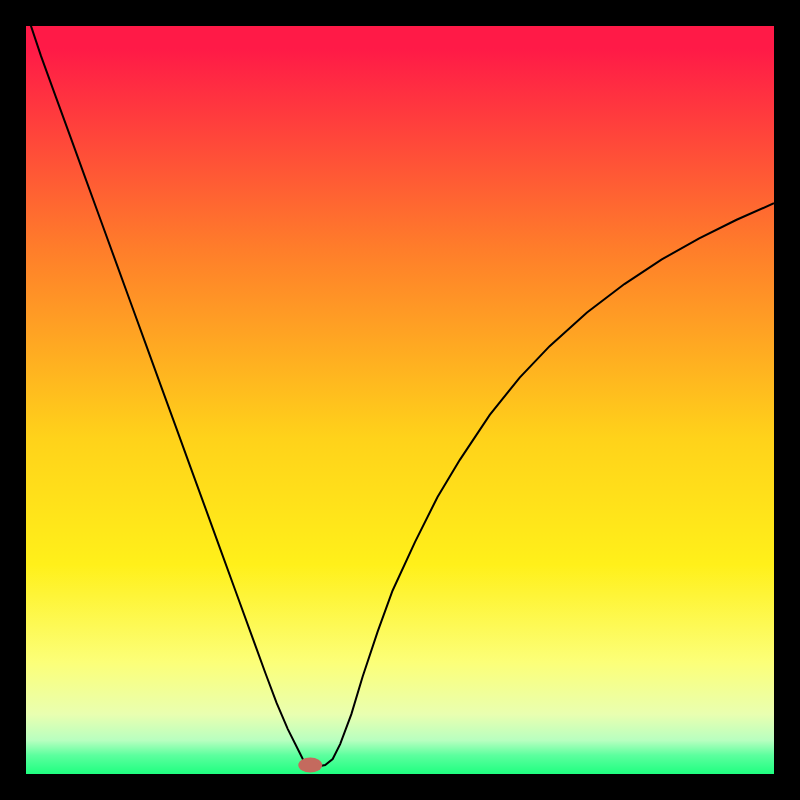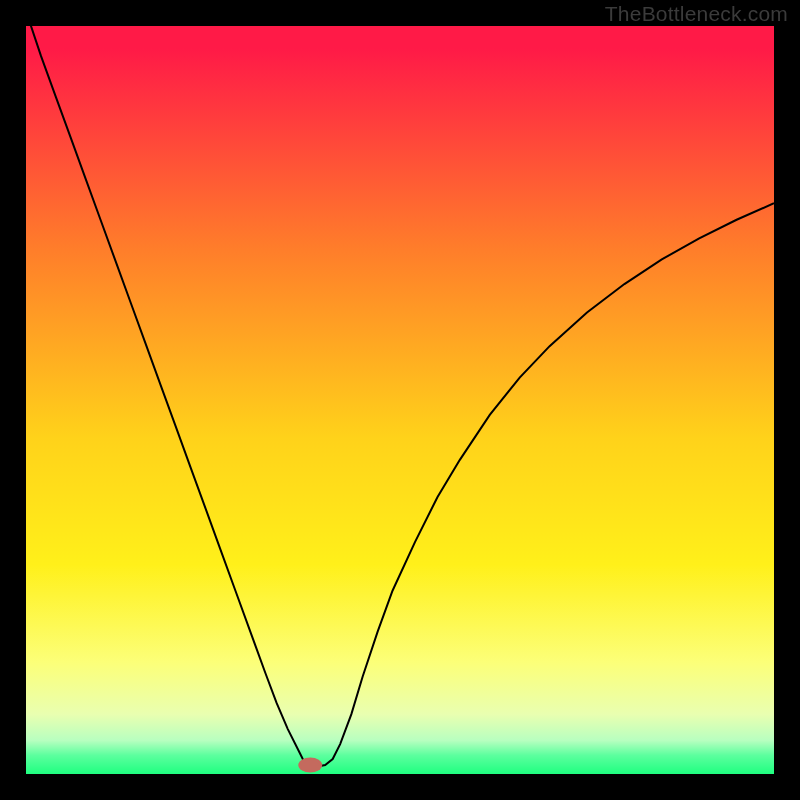--- a/index.html
+++ b/index.html
@@ -36,21 +36,20 @@
     letter-spacing: 0.2px;
   }
   svg {
     display: block;
   }
 </style>
 </head>
 <body>
 
 <div class="frame">
-  <div class="watermark">TheBottleneck.com</div>
   <div class="plot-area">
     <svg id="chart-svg" width="748" height="748" viewBox="0 0 100 100" preserveAspectRatio="none">
       <defs>
         <linearGradient id="bg-grad" x1="0" y1="0" x2="0" y2="1">
             <stop offset="0%" stop-color="#ff1a47"></stop>
             <stop offset="3%" stop-color="#ff1a47"></stop>
             <stop offset="30%" stop-color="#ff7e2a"></stop>
             <stop offset="55.00000000000001%" stop-color="#ffd21a"></stop>
             <stop offset="72%" stop-color="#fff01a"></stop>
             <stop offset="85%" stop-color="#fcff78"></stop>

